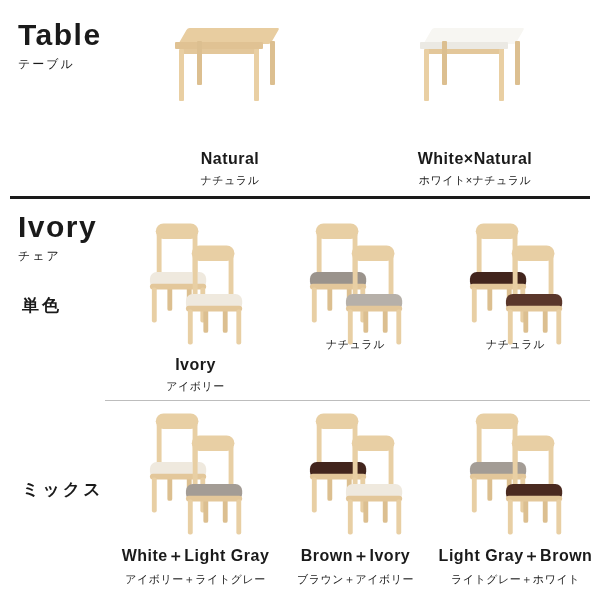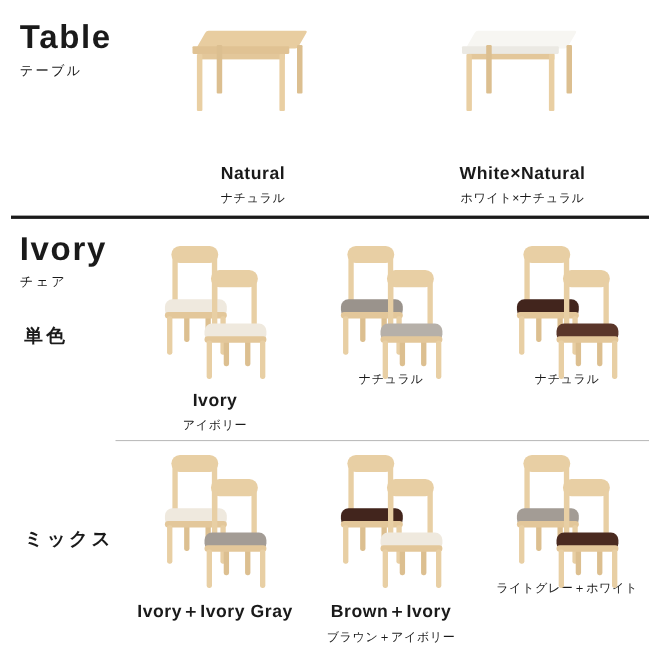--- a/index.html
+++ b/index.html
@@ -352,21 +352,22 @@
         <div class="post-l"></div>
         <div class="post-r"></div>
         <div class="cleg l3"></div>
         <div class="cleg l4"></div>
         <div class="seat" style="background:#a39c95;"></div>
         <div class="seat-edge"></div>
         <div class="cleg l1"></div>
         <div class="cleg l2"></div>
       </div>
     </div>
-    <div class="cap-en" style="margin-top:24px;">Ivory＋Ivory Gray</div>
+    <div class="cap-en" style="margin-top:24px;">White＋Light Gray</div>
+    <div class="cap-jp">アイボリー＋ライトグレー</div>
   </div>
 
   <div class="item" style="left:278px; top:412px; width:155px;">
     <div class="art chairs">
       <div class="chair back" style="left:22px; top:0px;">
         <div class="backrest"></div>
         <div class="post-l"></div>
         <div class="post-r"></div>
         <div class="cleg l3"></div>
         <div class="cleg l4"></div>
@@ -409,16 +410,17 @@
         <div class="post-l"></div>
         <div class="post-r"></div>
         <div class="cleg l3"></div>
         <div class="cleg l4"></div>
         <div class="seat" style="background:#4a2a20;"></div>
         <div class="seat-edge"></div>
         <div class="cleg l1"></div>
         <div class="cleg l2"></div>
       </div>
     </div>
+    <div class="cap-en" style="margin-top:24px;">Light Gray＋Brown</div>
     <div class="cap-jp">ライトグレー＋ホワイト</div>
   </div>
 
 </div>
 
 </body></html>

